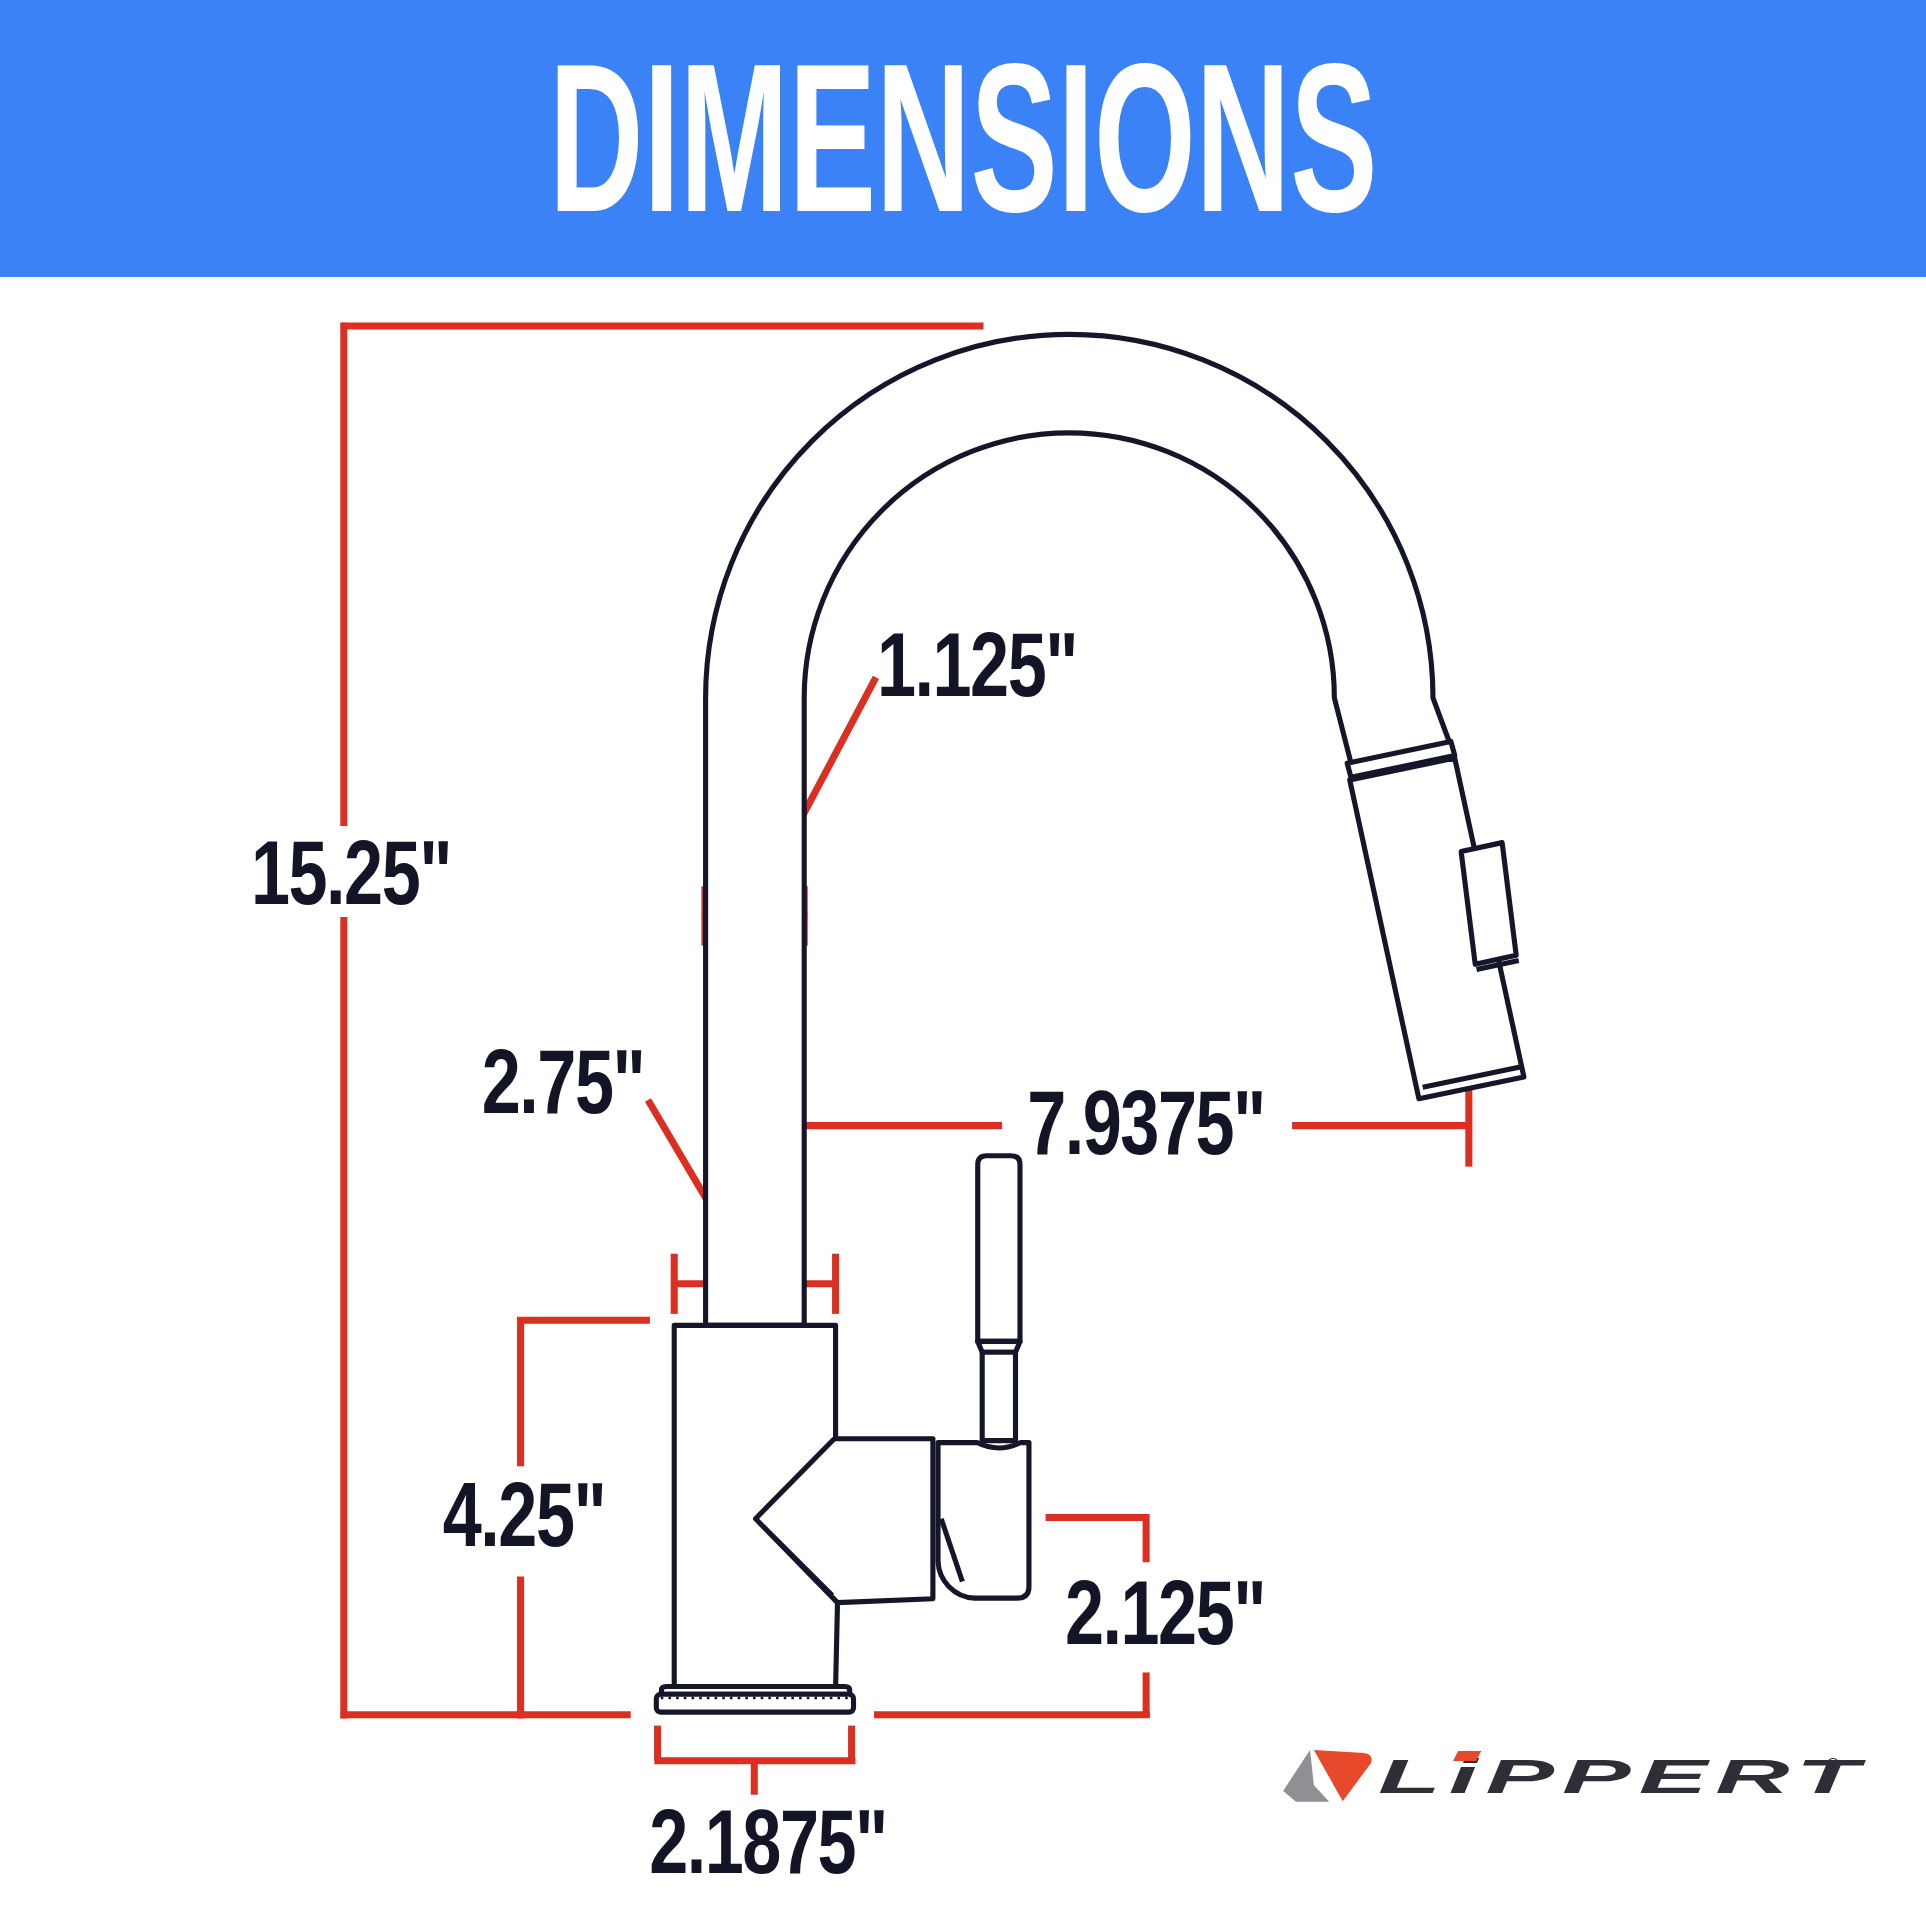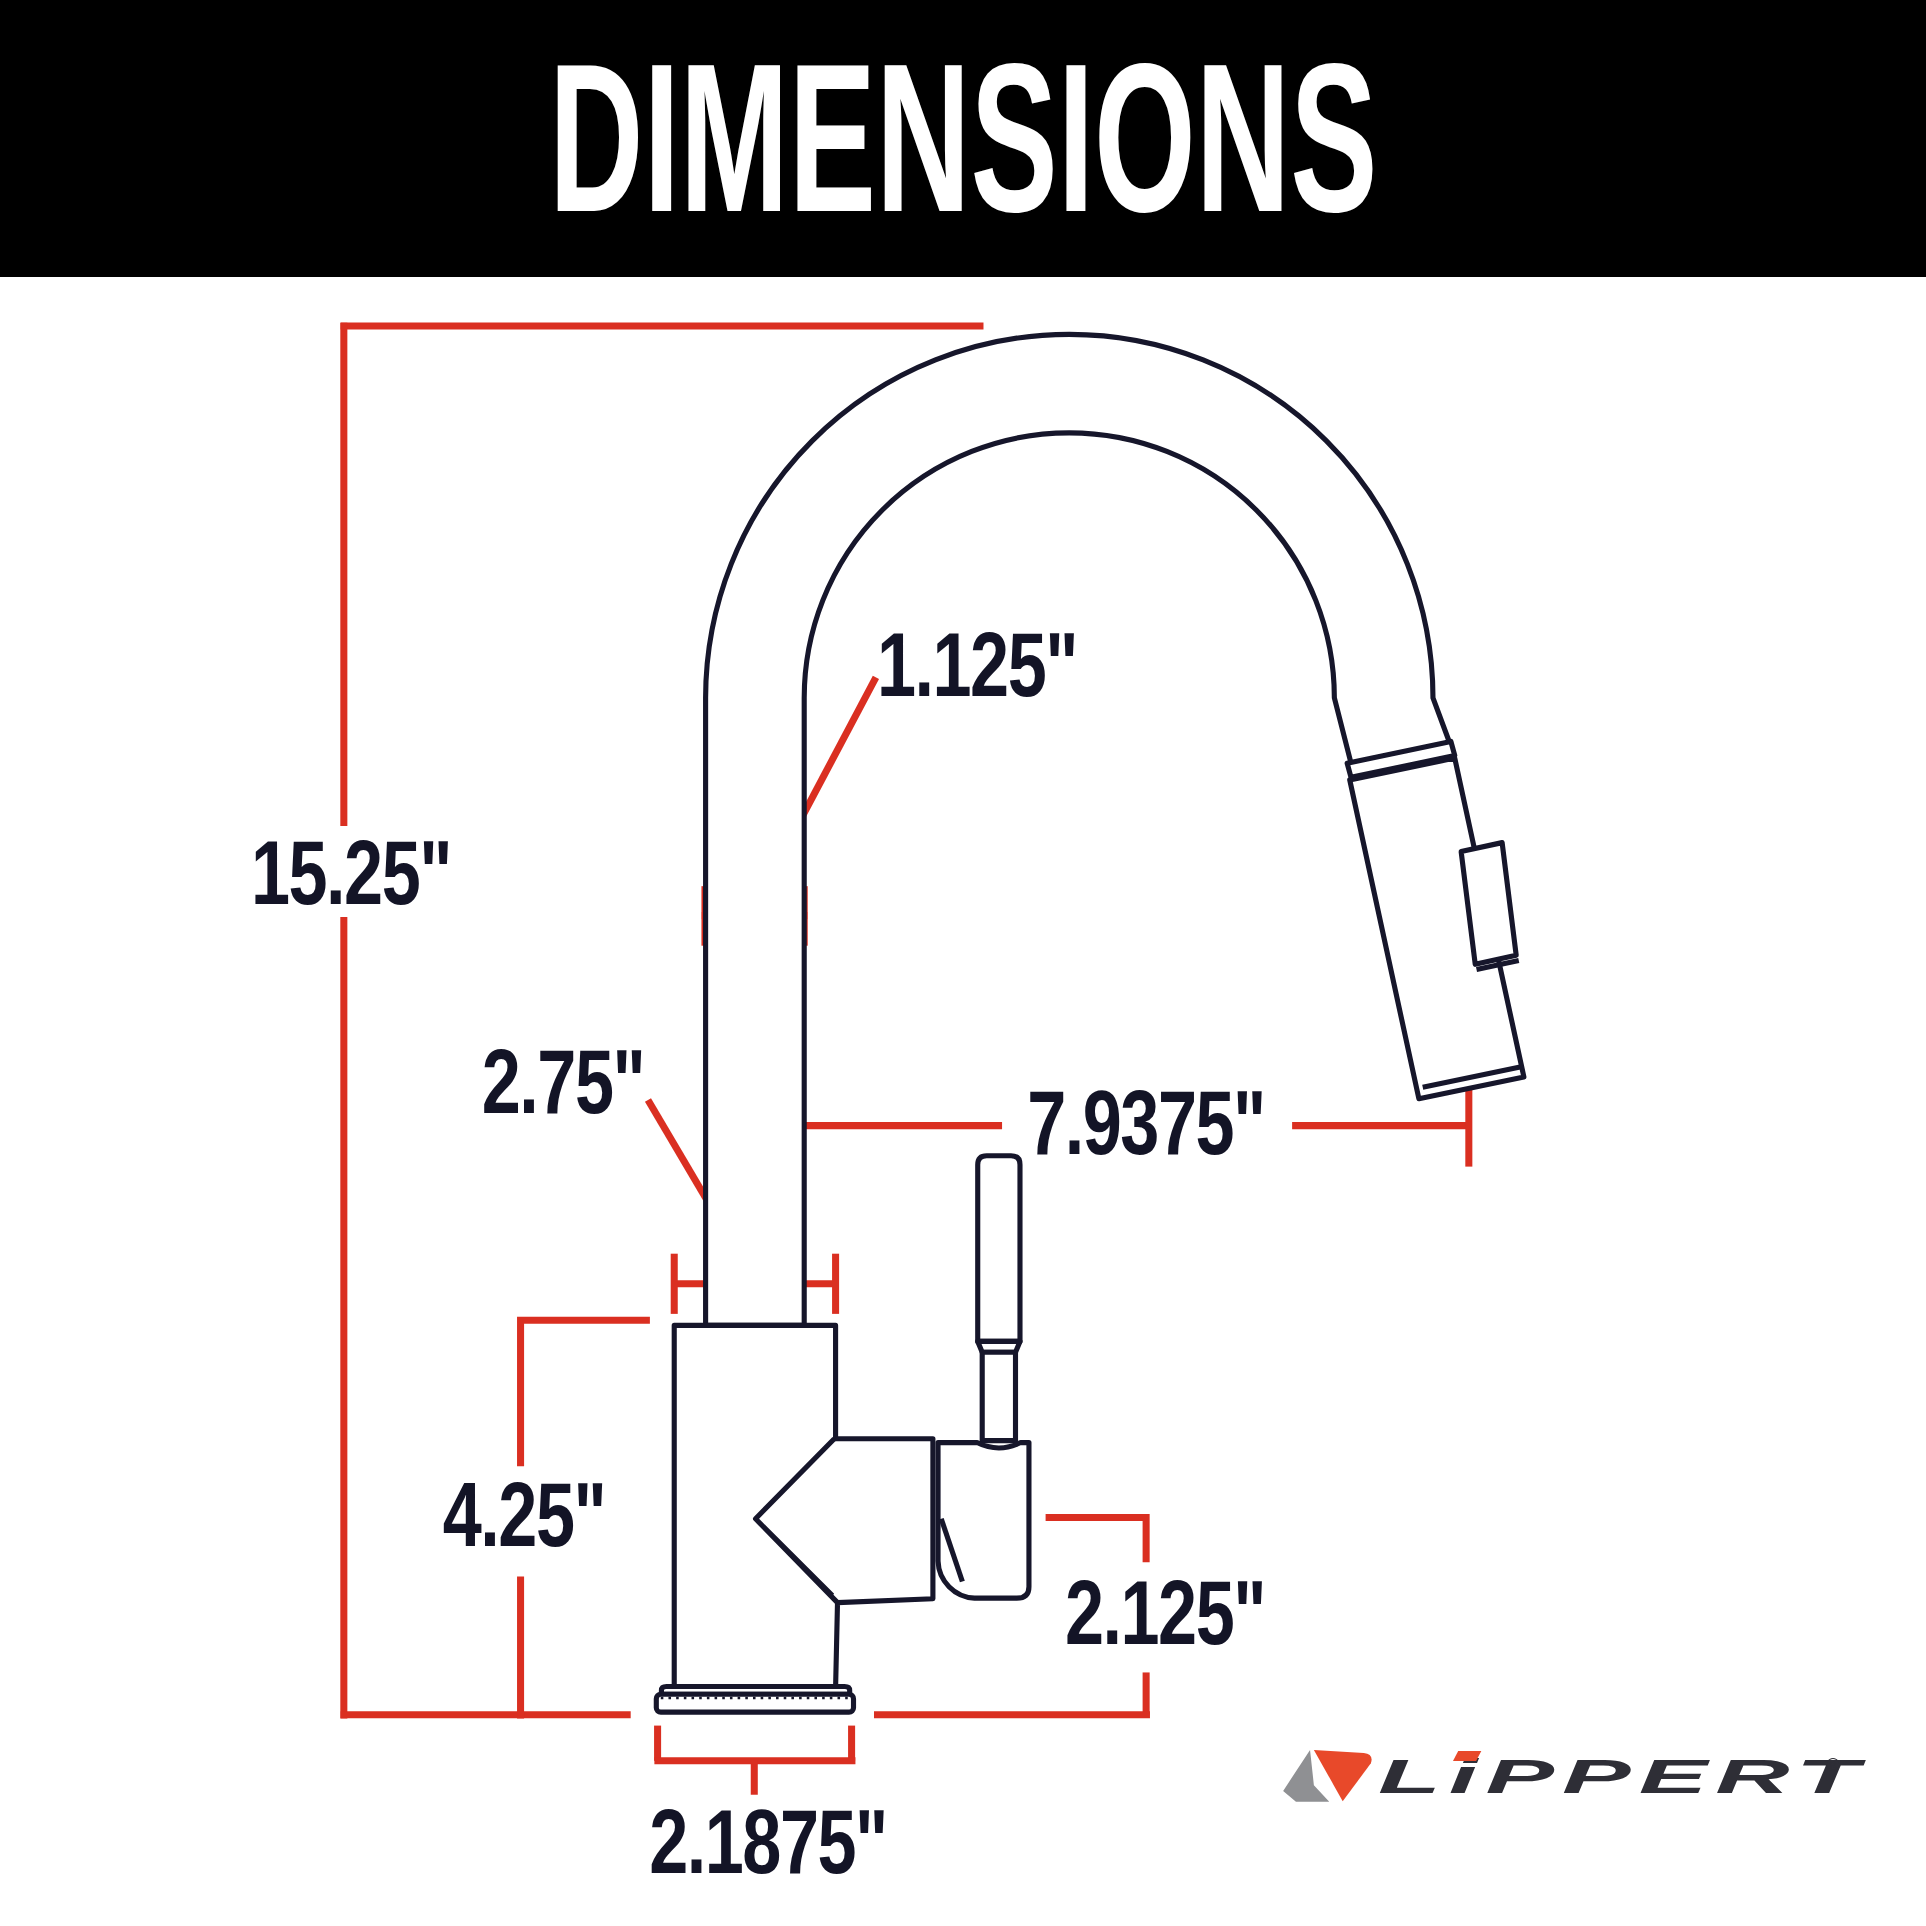--- a/index.html
+++ b/index.html
@@ -6,21 +6,21 @@
   .canvas{
     position:relative;
     width:1926px;height:1926px;
     background:#ffffff;
     overflow:hidden;
     font-family:"Liberation Sans", sans-serif;
   }
   .header{
     position:absolute;left:0;top:0;
     width:1926px;height:277px;
-    background:#000000;
+    background:#3b82f6;
     display:flex;align-items:center;justify-content:center;
   }
   .header .title{
     color:#ffffff;
     font-size:211px;
     font-weight:700;
     letter-spacing:0px;
     transform:scaleX(0.62);
     white-space:nowrap;
   }

